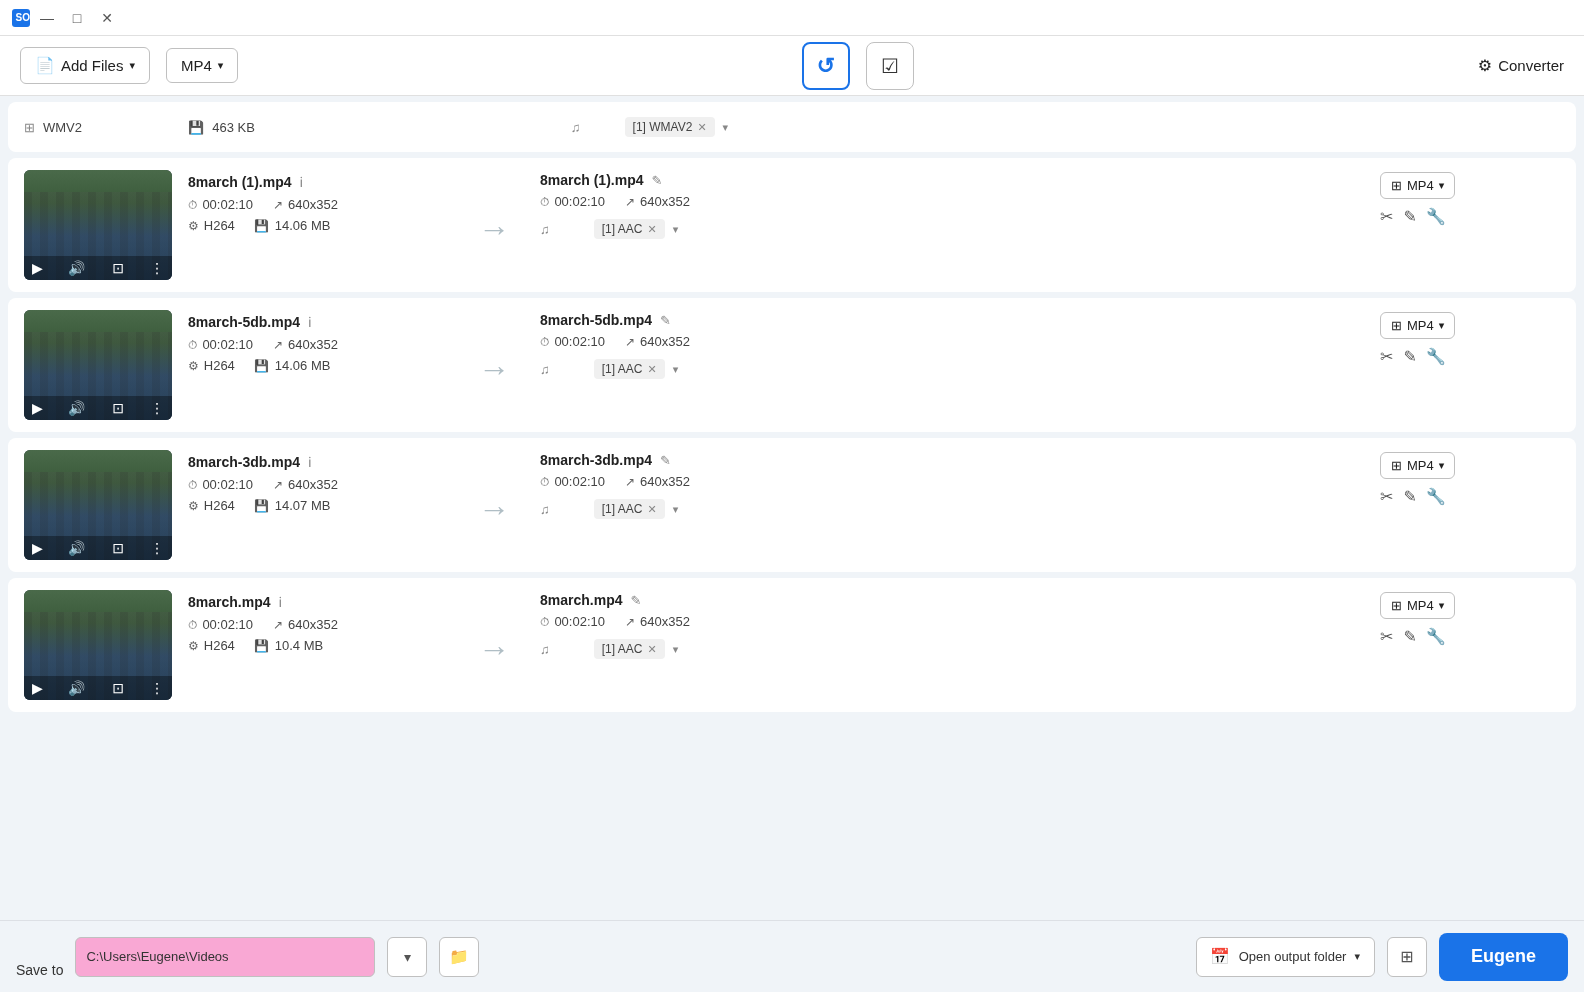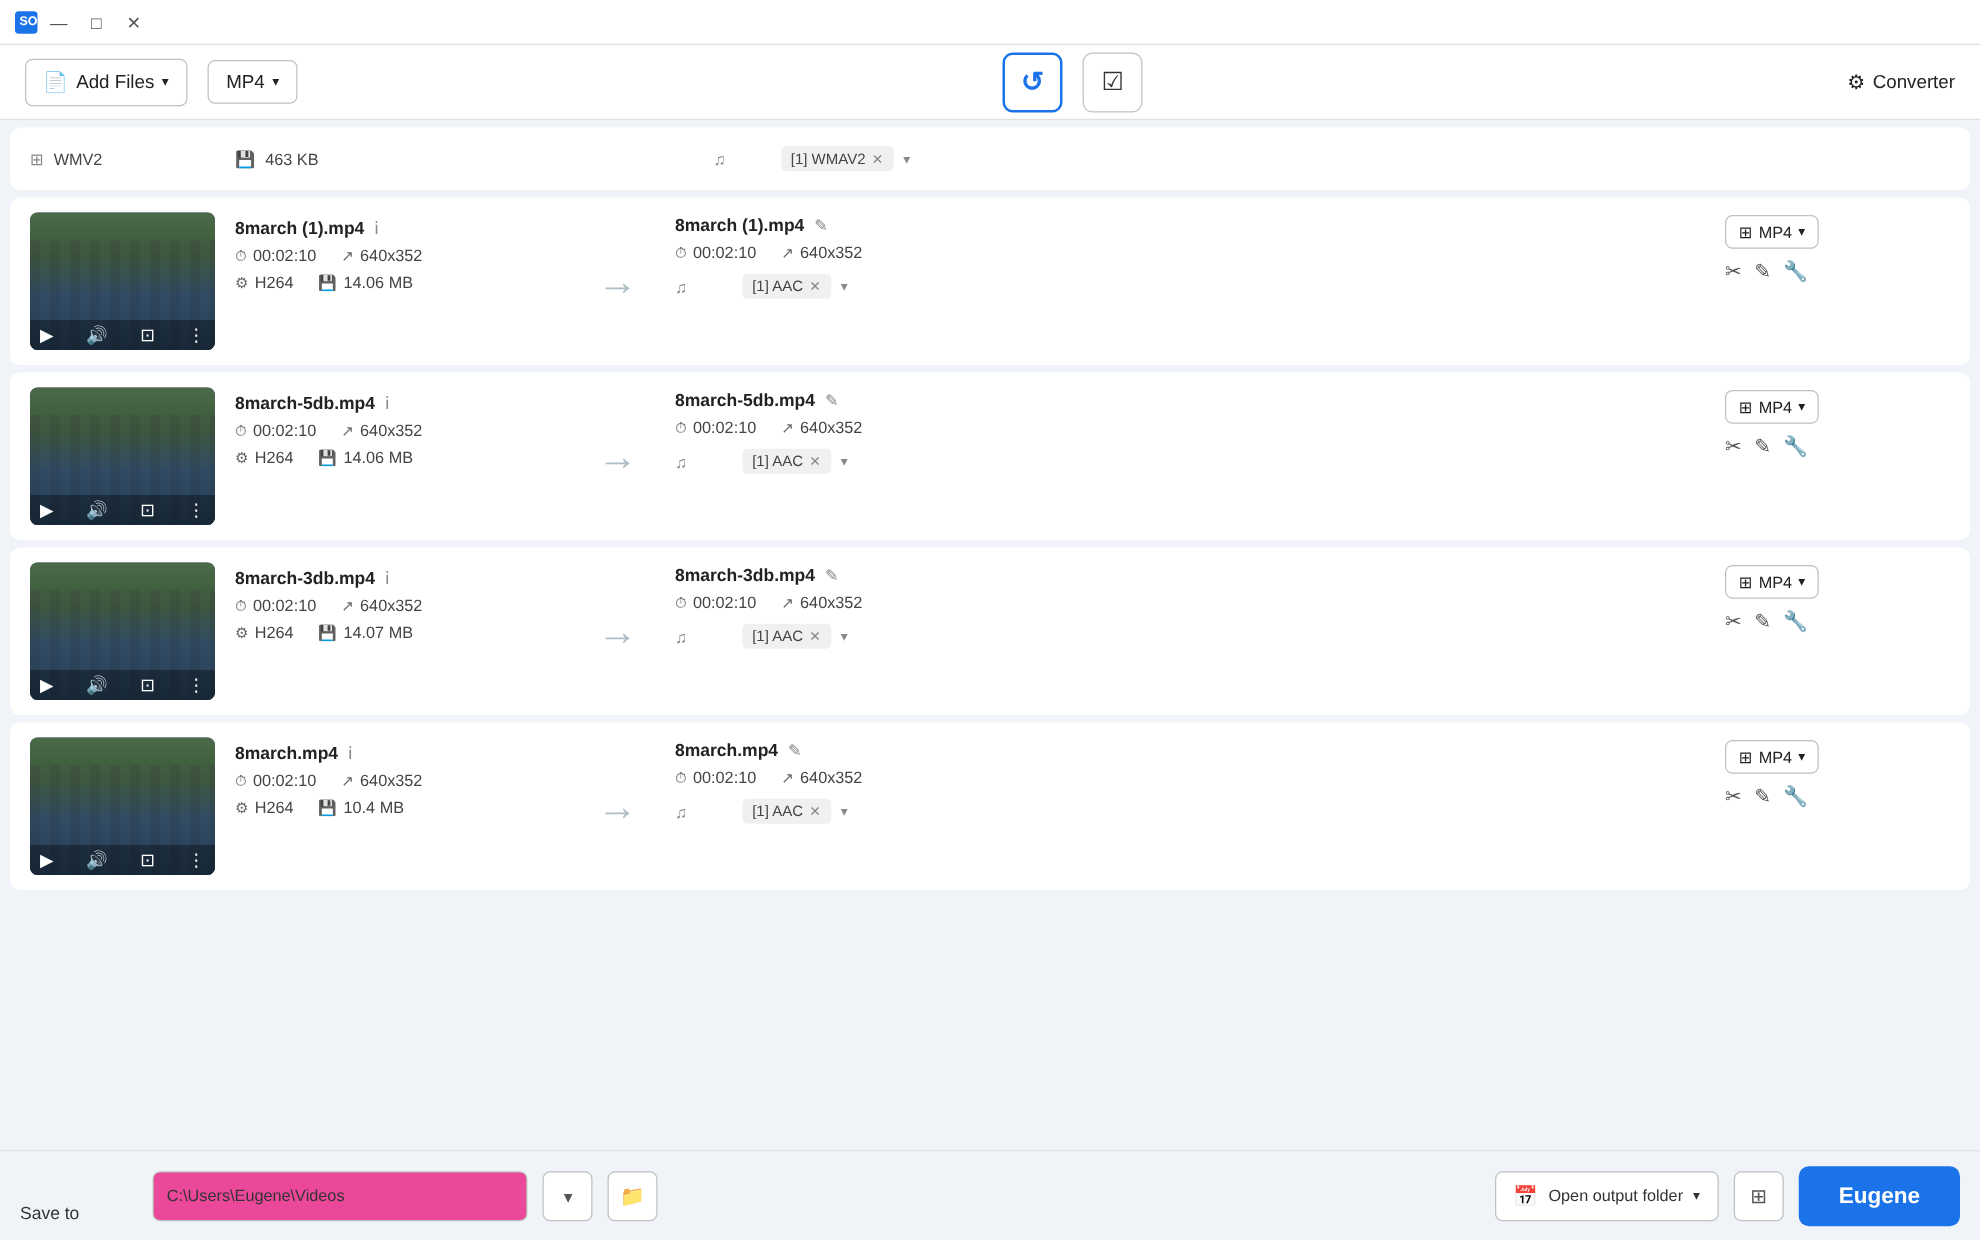--- a/index.html
+++ b/index.html
@@ -322,23 +322,22 @@
       white-space: nowrap;
       margin-top: 26px;
     }
     .save-path-input {
       flex: 0 0 300px;
       height: 40px;
       border: 1.5px solid #c0c0c0;
       border-radius: 6px;
       padding: 0 10px;
       font-size: 13px;
-      background: #ec4899;
+      background: #f9a8d4;
       color: #333;
-      margin-left: 47px;
     }
     .dropdown-btn {
       width: 40px; height: 40px;
       border: 1.5px solid #c0c0c0;
       border-radius: 6px;
       background: white;
       display: flex; align-items: center; justify-content: center;
       cursor: pointer;
       font-size: 14px;
       color: #555;

